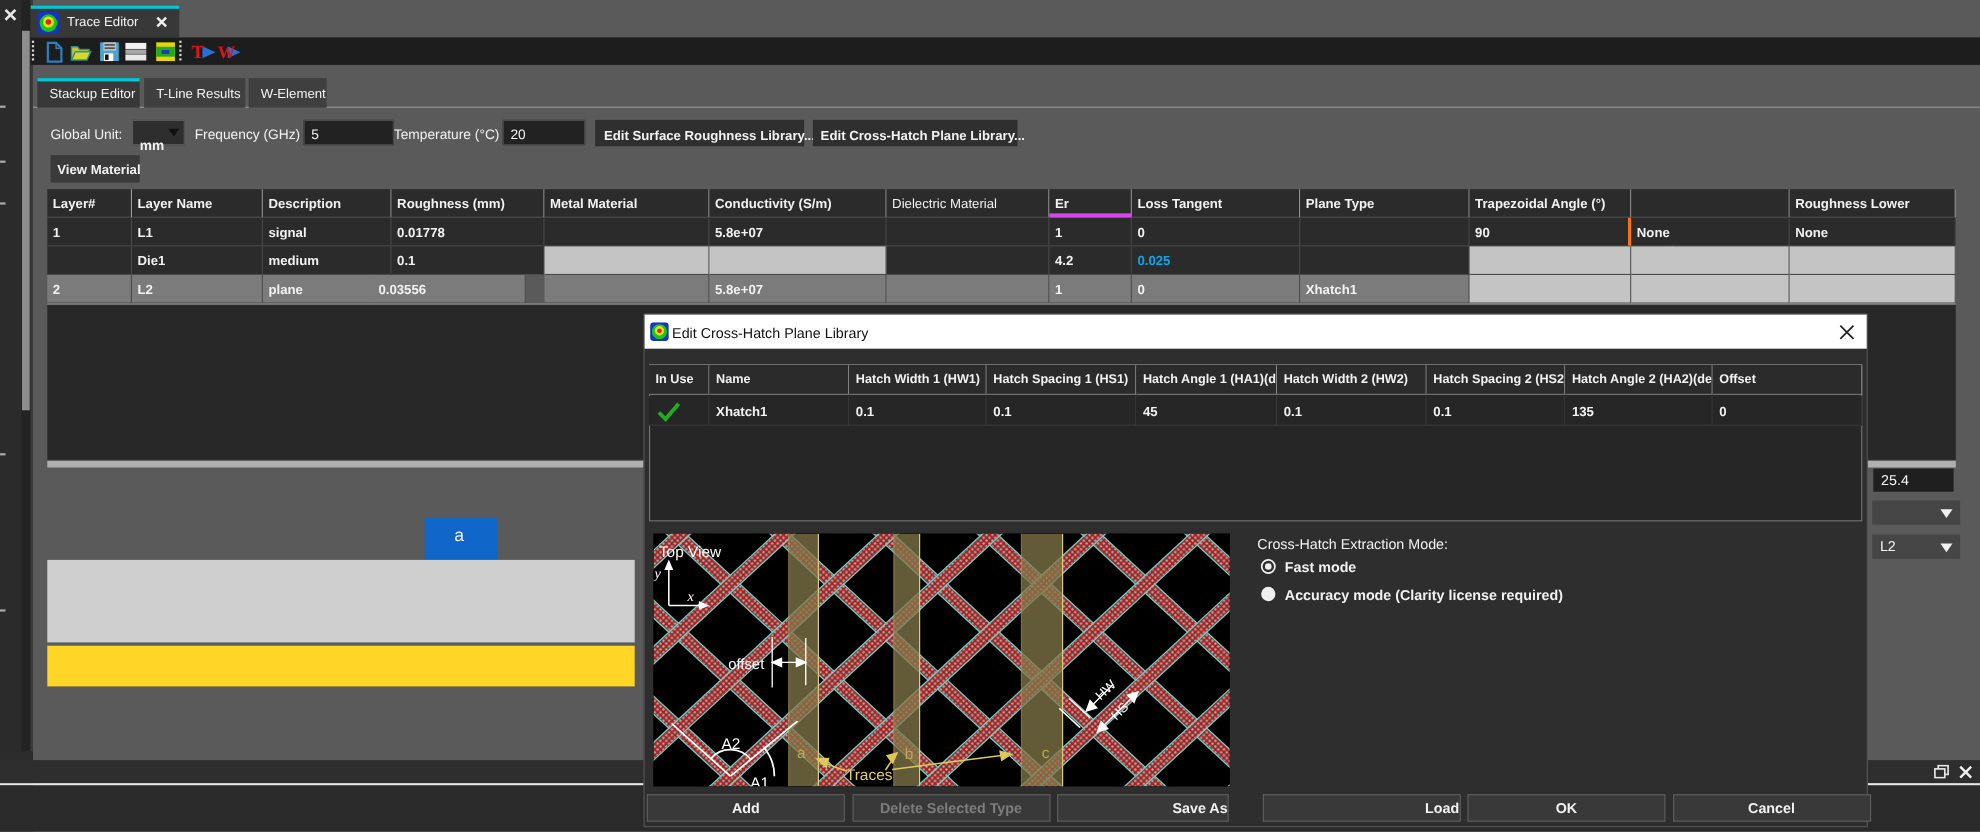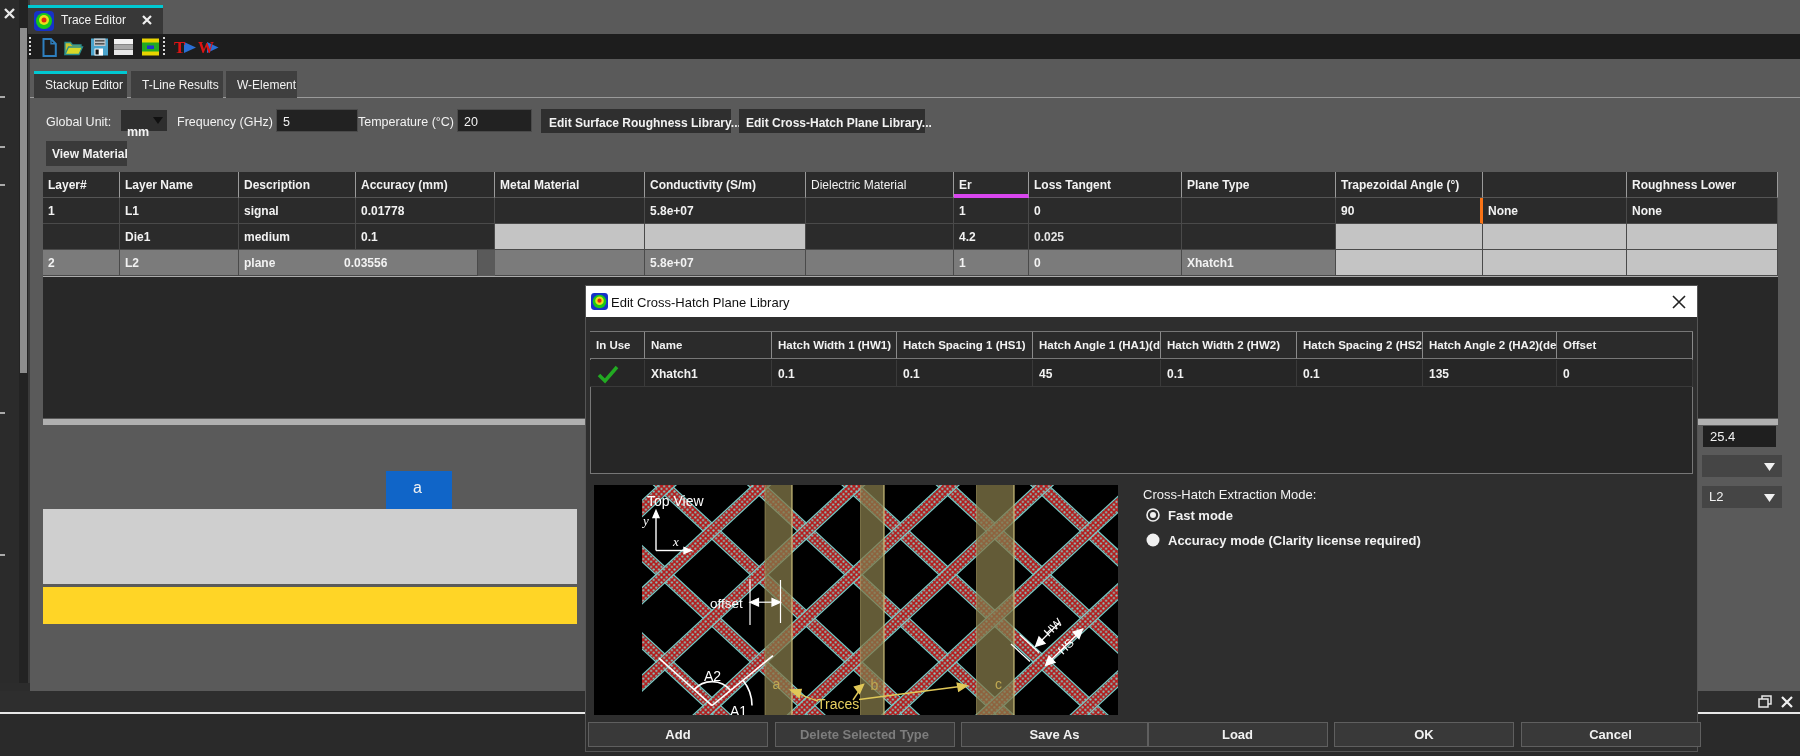--- a/index.html
+++ b/index.html
@@ -119,21 +119,21 @@
     <div class="abs" style="left:0px;top:0;width:77px;height:26px;background:#2b2b2b;border-right:1px solid #9a9a9a;border-bottom:1px solid #555;">
       <div style="color:#f2f2f2;font-size:12px;font-weight:bold;padding:6px 0 0 5px;white-space:nowrap;overflow:hidden;">Layer#</div>
     </div>
     <div class="abs" style="left:77px;top:0;width:119px;height:26px;background:#2b2b2b;border-right:1px solid #9a9a9a;border-bottom:1px solid #555;">
       <div style="color:#f2f2f2;font-size:12px;font-weight:bold;padding:6px 0 0 5px;white-space:nowrap;overflow:hidden;">Layer Name</div>
     </div>
     <div class="abs" style="left:196px;top:0;width:117px;height:26px;background:#2b2b2b;border-right:1px solid #9a9a9a;border-bottom:1px solid #555;">
       <div style="color:#f2f2f2;font-size:12px;font-weight:bold;padding:6px 0 0 5px;white-space:nowrap;overflow:hidden;">Description</div>
     </div>
     <div class="abs" style="left:313px;top:0;width:139px;height:26px;background:#2b2b2b;border-right:1px solid #9a9a9a;border-bottom:1px solid #555;">
-      <div style="color:#f2f2f2;font-size:12px;font-weight:bold;padding:6px 0 0 5px;white-space:nowrap;overflow:hidden;">Accuracy (mm)</div>
+      <div style="color:#f2f2f2;font-size:12px;font-weight:bold;padding:6px 0 0 5px;white-space:nowrap;overflow:hidden;">Roughness (mm)</div>
     </div>
     <div class="abs" style="left:452px;top:0;width:150px;height:26px;background:#2b2b2b;border-right:1px solid #9a9a9a;border-bottom:1px solid #555;">
       <div style="color:#f2f2f2;font-size:12px;font-weight:bold;padding:6px 0 0 5px;white-space:nowrap;overflow:hidden;">Metal Material</div>
     </div>
     <div class="abs" style="left:602px;top:0;width:161px;height:26px;background:#2b2b2b;border-right:1px solid #9a9a9a;border-bottom:1px solid #555;">
       <div style="color:#f2f2f2;font-size:12px;font-weight:bold;padding:6px 0 0 5px;white-space:nowrap;overflow:hidden;">Conductivity (S/m)</div>
     </div>
     <div class="abs" style="left:763px;top:0;width:148px;height:26px;background:#2b2b2b;border-right:1px solid #9a9a9a;border-bottom:1px solid #555;">
       <div style="color:#f2f2f2;font-size:12px;font-weight:normal;padding:6px 0 0 5px;white-space:nowrap;overflow:hidden;">Dielectric Material</div>
     </div>
@@ -212,21 +212,21 @@
     <div class="abs" style="left:602px;top:52px;width:161px;height:26px;background:#c4c4c4;border-right:1px solid #4a4a4a;border-bottom:1px solid #4a4a4a;">
       <div style="color:#f2f2f2;font-size:12px;font-weight:bold;padding:6px 0 0 5px;white-space:nowrap;overflow:hidden;"></div>
     </div>
     <div class="abs" style="left:763px;top:52px;width:148px;height:26px;background:#2b2b2b;border-right:1px solid #4a4a4a;border-bottom:1px solid #4a4a4a;">
       <div style="color:#f2f2f2;font-size:12px;font-weight:bold;padding:6px 0 0 5px;white-space:nowrap;overflow:hidden;"></div>
     </div>
     <div class="abs" style="left:911px;top:52px;width:75px;height:26px;background:#2b2b2b;border-right:1px solid #4a4a4a;border-bottom:1px solid #4a4a4a;">
       <div style="color:#f2f2f2;font-size:12px;font-weight:bold;padding:6px 0 0 5px;white-space:nowrap;overflow:hidden;">4.2</div>
     </div>
     <div class="abs" style="left:986px;top:52px;width:153px;height:26px;background:#2b2b2b;border-right:1px solid #4a4a4a;border-bottom:1px solid #4a4a4a;">
-      <div style="color:#e5e5e5;font-size:12px;font-weight:bold;padding:6px 0 0 5px;white-space:nowrap;overflow:hidden;">0.025</div>
+      <div style="color:#0ea5e9;font-size:12px;font-weight:bold;padding:6px 0 0 5px;white-space:nowrap;overflow:hidden;">0.025</div>
     </div>
     <div class="abs" style="left:1139px;top:52px;width:154px;height:26px;background:#2b2b2b;border-right:1px solid #4a4a4a;border-bottom:1px solid #4a4a4a;">
       <div style="color:#f2f2f2;font-size:12px;font-weight:bold;padding:6px 0 0 5px;white-space:nowrap;overflow:hidden;"></div>
     </div>
     <div class="abs" style="left:1293px;top:52px;width:147px;height:26px;background:#c4c4c4;border-right:1px solid #4a4a4a;border-bottom:1px solid #4a4a4a;">
       <div style="color:#f2f2f2;font-size:12px;font-weight:bold;padding:6px 0 0 5px;white-space:nowrap;overflow:hidden;"></div>
     </div>
     <div class="abs" style="left:1440px;top:52px;width:144px;height:26px;background:#c4c4c4;border-right:1px solid #4a4a4a;border-bottom:1px solid #4a4a4a;">
       <div style="color:#f2f2f2;font-size:12px;font-weight:bold;padding:6px 0 0 5px;white-space:nowrap;overflow:hidden;"></div>
     </div>
@@ -375,21 +375,21 @@
         <div style="color:#f2f2f2;font-size:11.5px;font-weight:bold;padding:7px 0 0 6px;white-space:nowrap;overflow:hidden;">Offset</div>
       </div>
       <div class="abs" style="left:967px;top:29px;width:136px;height:27px;background:#262626;border-right:1px solid #3a3a3a;border-bottom:1px solid #3a3a3a;">
         <div style="color:#f2f2f2;font-size:12px;font-weight:bold;padding:7px 0 0 6px;white-space:nowrap;overflow:hidden;">0</div>
       </div>
       <svg class="abs" style="left:7px;top:33px;" width="22" height="20">
         <path d="M2 11 L8 17 L20 3" stroke="#22aa22" stroke-width="3.5" fill="none"></path>
       </svg>
     </div>
 
-  <div id="preview" class="abs" style="left:8px;top:199px;width:524px;height:230px;background:#000;overflow:hidden;padding-left:48px;"><svg width="524" height="230" viewBox="0 0 524 230">
+  <div id="preview" class="abs" style="left:8px;top:199px;width:524px;height:230px;background:#000;overflow:hidden;"><svg width="524" height="230" viewBox="0 0 524 230">
         <defs>
           <pattern id="chk" width="5.2" height="5.2" patternUnits="userSpaceOnUse">
             <rect width="5.2" height="5.2" fill="#b31d1d"></rect>
             <circle cx="1.3" cy="1.3" r="1.05" fill="#85c8c2"></circle>
             <circle cx="3.9" cy="3.9" r="1.05" fill="#85c8c2"></circle>
           </pattern>
         </defs>
         <rect width="524" height="230" fill="#000"></rect>
         <line x1="-60" y1="-685.3480000000001" x2="584" y2="-89.13280000000009" stroke="url(#chk)" stroke-width="10.5"></line>
         <line x1="-60" y1="-677.3077358670005" x2="584" y2="-81.09253586700048" stroke="#7cc8c4" stroke-width="1.3"></line>
@@ -521,24 +521,24 @@
   </svg>
   <div class="abs txt" style="left:582px;top:247px;font-weight:bold;">Accuracy mode (Clarity license required)</div>
 
   <div id="dbuttons" class="abs" style="left:0;top:436px;width:1113px;height:26px;">
       <div class="abs" style="left:2px;top:0;width:180px;height:25px;background:#393939;border:1px solid #5f5f5f;text-align:center;">
         <div style="color:#f2f2f2;font-size:13px;font-weight:bold;padding-top:4px;">Add</div>
       </div>
       <div class="abs" style="left:188.5px;top:0;width:180px;height:25px;background:#393939;border:1px solid #5f5f5f;text-align:center;">
         <div style="color:#7d7d7d;font-size:13px;font-weight:bold;padding-top:4px;">Delete Selected Type</div>
       </div>
-      <div class="abs" style="left:375px;top:0;width:187px;height:25px;background:#393939;border:1px solid #5f5f5f;text-align:center;">
+      <div class="abs" style="left:375px;top:0;width:156px;height:25px;background:#393939;border:1px solid #5f5f5f;text-align:right;">
         <div style="color:#f2f2f2;font-size:13px;font-weight:bold;padding-top:4px;">Save As</div>
       </div>
-      <div class="abs" style="left:561.5px;top:0;width:180px;height:25px;background:#393939;border:1px solid #5f5f5f;text-align:center;">
+      <div class="abs" style="left:561.5px;top:0;width:180px;height:25px;background:#393939;border:1px solid #5f5f5f;text-align:right;">
         <div style="color:#f2f2f2;font-size:13px;font-weight:bold;padding-top:4px;">Load</div>
       </div>
       <div class="abs" style="left:748px;top:0;width:180px;height:25px;background:#393939;border:1px solid #5f5f5f;text-align:center;">
         <div style="color:#f2f2f2;font-size:13px;font-weight:bold;padding-top:4px;">OK</div>
       </div>
       <div class="abs" style="left:934.5px;top:0;width:180px;height:25px;background:#393939;border:1px solid #5f5f5f;text-align:center;">
         <div style="color:#f2f2f2;font-size:13px;font-weight:bold;padding-top:4px;">Cancel</div>
       </div>
     </div>
 </div>

